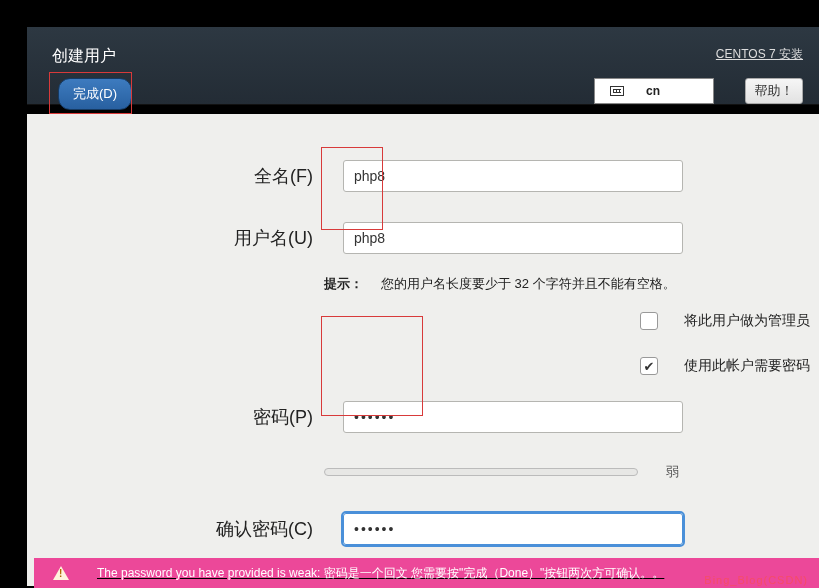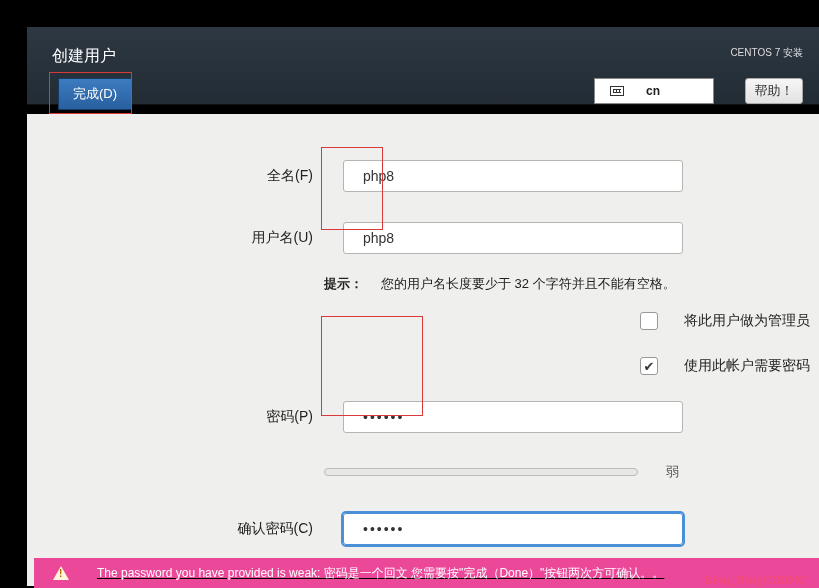--- a/index.html
+++ b/index.html
@@ -9,51 +9,51 @@
   background: #000; overflow: hidden; position: relative;
 }
 .header {
   background: linear-gradient(#2d3842, #232c35);
   height: 78px; position: relative; border-bottom: 1px solid #111;
 }
 .title { color: #fff; font-size: 16px; position: absolute; left: 16px; top: 10px; }
 .done-btn {
   position: absolute; left: 22px; top: 42px;
   background: linear-gradient(#3d7bbf, #2860a0); color: #fff;
-  border: 1px solid #153a63; border-radius: 0;
+  border: 1px solid #153a63; border-radius: 12px;
   padding: 6px 14px; font-size: 13px; cursor: pointer;
 }
 .done-hl {
   position: absolute; left: 13px; top: 36px; width: 83px; height: 42px;
   border: 1px solid #d83a3a; pointer-events: none;
 }
-.brand { position: absolute; right: 16px; top: 10px; color: #ddd; font-size: 10px; }
+.brand { position: absolute; right: 16px; top: 10px; color: #ddd; font-size: 12px; text-decoration: underline; }
 .locale-box {
   position: absolute; right: 105px; top: 42px; width: 120px; height: 26px;
   background: #fff; border: 1px solid #888; display: flex; align-items: center;
   padding: 0 6px; gap: 4px;
 }
 .kb-icon { width: 14px; height: 10px; border: 1px solid #333; position: relative; display:inline-block;}
 .kb-icon:before { content:""; position:absolute; left:2px; right:2px; top:2px; bottom:2px; background:
   repeating-linear-gradient(90deg,#333 0 1px, transparent 1px 3px),
   repeating-linear-gradient(0deg,#333 0 1px, transparent 1px 3px);}
 .locale-txt { font-size: 12px; font-weight: bold; color: #222; }
 .help-btn {
   position: absolute; right: 16px; top: 42px; width: 58px; height: 26px;
   background: linear-gradient(#f6f6f6,#e2e2e2); border:1px solid #aaa; border-radius:3px;
   font-size: 13px; color:#333;
 }
 .content {
   background: #efefed; height: 472px; padding: 28px 0 0 0; position: relative;
 }
 .form-row { display:flex; align-items:center; margin-bottom: 12px; }
-.lbl { width: 280px; text-align:right; padding-right:12px; font-size:14px; color:#222;}
+.lbl { width: 280px; text-align:right; padding-right:12px; font-size:18px; color:#222;}
 .txt-input {
   width: 340px; height: 32px; border:1px solid #b5b5b1; border-radius:3px;
-  background:#fff; padding:0 19px; font-size:14px; color:#333;
+  background:#fff; padding:0 10px; font-size:14px; color:#333;
 }
 .txt-input.focus { outline: 2px solid #4a90d9; border-color:#4a90d9; }
 .val-hl1 { position:absolute; left:285px; top:24px; width:62px; height:83px; border:1px solid #d83a3a; pointer-events:none;}
 .val-hl2 { position:absolute; left:285px; top:193px; width:102px; height:100px; border:1px solid #d83a3a; pointer-events:none;}
 .hint { margin-left:288px; font-size:13px; color:#222; margin-bottom:10px;}
 .hint-lbl { font-weight:bold; }
 .chk-row { margin-left:288px; display:flex; align-items:center; gap:8px; font-size:14px; color:#222; margin-bottom:8px;justify-content:flex-end;}
 .chk { width:18px; height:18px; border:1px solid #999; border-radius:3px; background:#fff; display:flex; align-items:center; justify-content:center;}
 .chk.checked:after { content:"✔"; font-size:13px; color:#333; }
 .strength {

